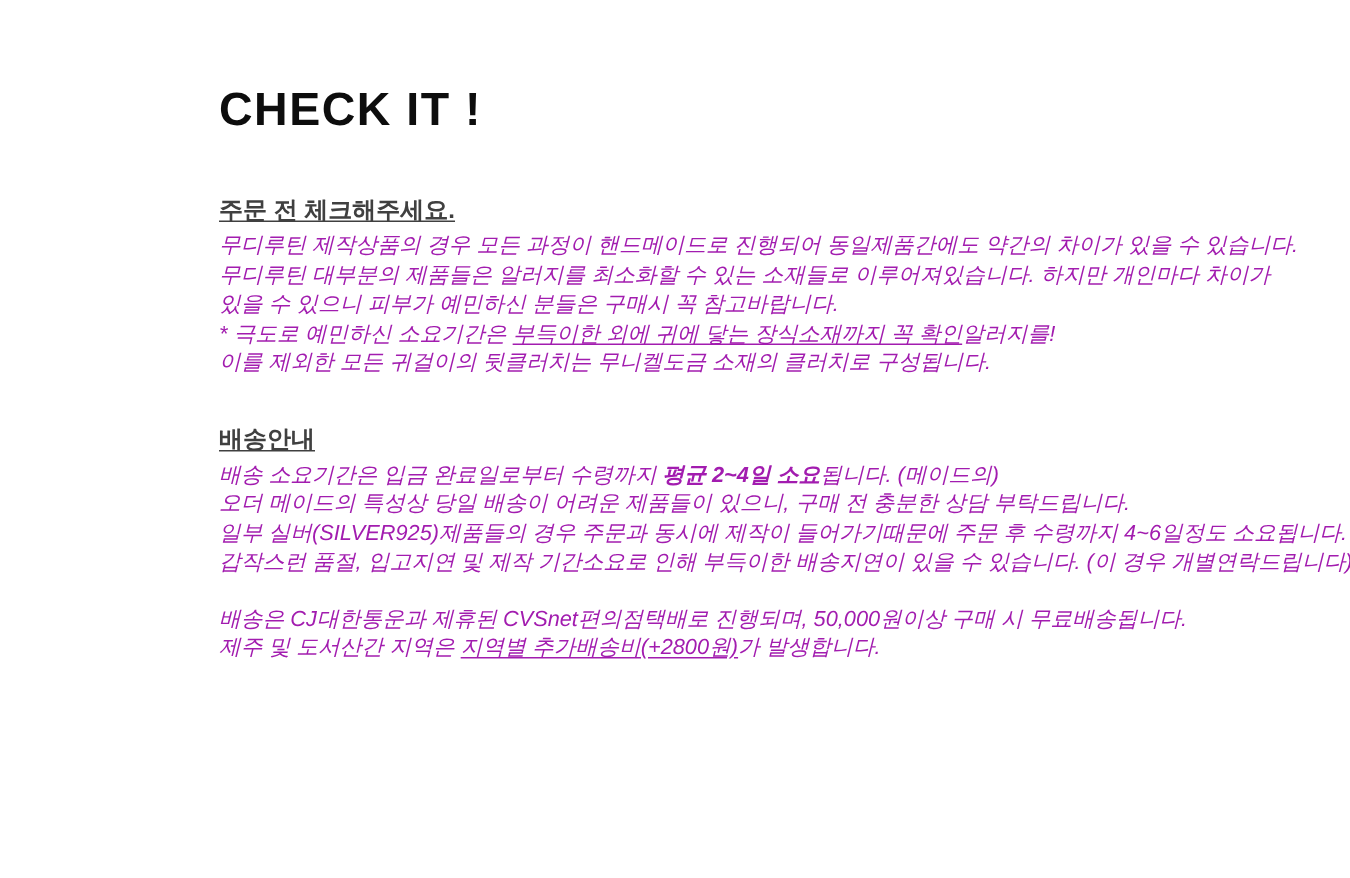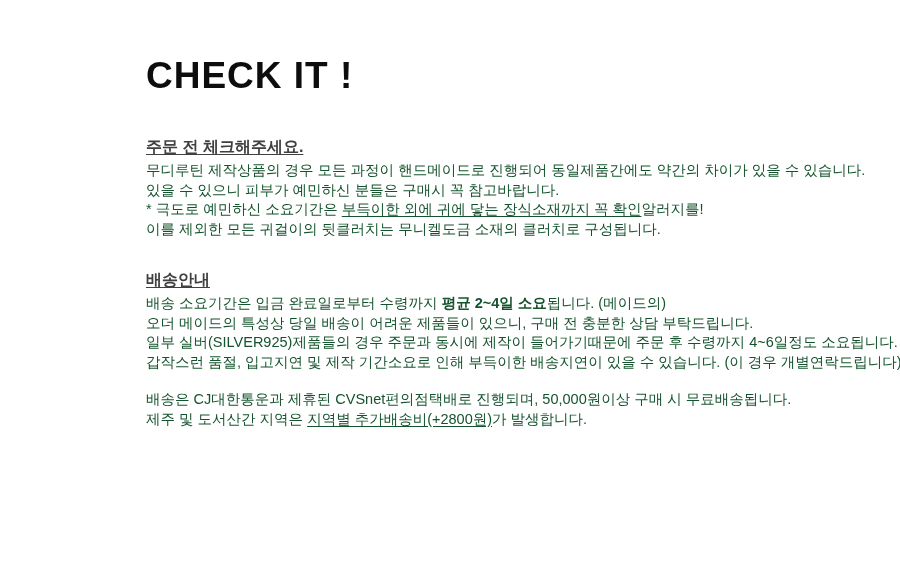--- a/index.html
+++ b/index.html
@@ -18,21 +18,21 @@
     position: relative;
     width: 900px;
     height: 585px;
     background: #ffffff;
   }
   .content {
     padding: 57px 40px 0 146px;
   }
   .page-title {
     margin: 0;
-    font-size: 37px;
+    font-size: 31px;
     line-height: 1;
     font-weight: 800;
     letter-spacing: 1px;
     color: #0d0d0d;
   }
   section { display: block; }
   .section-order { margin-top: 43px; }
   .section-shipping { margin-top: 31px; }
   .section-title {
     margin: 0 0 4px 0;
@@ -44,21 +44,22 @@
     text-underline-offset: 2px;
     display: inline-block;
   }
   .section-title-row { line-height: 20px; }
   .block { margin: 0; }
   .block-gap { margin-top: 18px; }
   .line {
     font-size: 14.5px;
     line-height: 19.5px;
     white-space: nowrap;
-    color: #14532d;
+    color: #a21caf;
+    font-style: italic;
   }
   .seg-bold { font-weight: 700; }
   .seg-ul {
     text-decoration: underline;
     text-underline-offset: 2px;
   }
 </style>
 </head>
 <body>
 
@@ -66,20 +67,21 @@
   <div class="content">
 
     <h1 class="page-title">CHECK IT !</h1>
 
     <section class="section-order">
       <div class="section-title-row">
         <h2 class="section-title">주문 전 체크해주세요.</h2>
       </div>
       <div class="block">
           <div class="line"><span>무디루틴 제작상품의 경우 모든 과정이 핸드메이드로 진행되어 동일제품간에도 약간의 차이가 있을 수 있습니다.</span></div>
+          <div class="line"><span>무디루틴 대부분의 제품들은 알러지를 최소화할 수 있는 소재들로 이루어져있습니다. 하지만 개인마다 차이가</span></div>
           <div class="line"><span>있을 수 있으니 피부가 예민하신 분들은 구매시 꼭 참고바랍니다.</span></div>
           <div class="line"><span>* 극도로 예민하신 소요기간은 </span><span class="seg-ul">부득이한 외에 귀에 닿는 장식소재까지 꼭 확인</span><span>알러지를!</span></div>
           <div class="line"><span>이를 제외한 모든 귀걸이의 뒷클러치는 무니켈도금 소재의 클러치로 구성됩니다.</span></div>
         </div>
     </section>
 
     <section class="section-shipping">
       <div class="section-title-row">
         <h2 class="section-title">배송안내</h2>
       </div>

